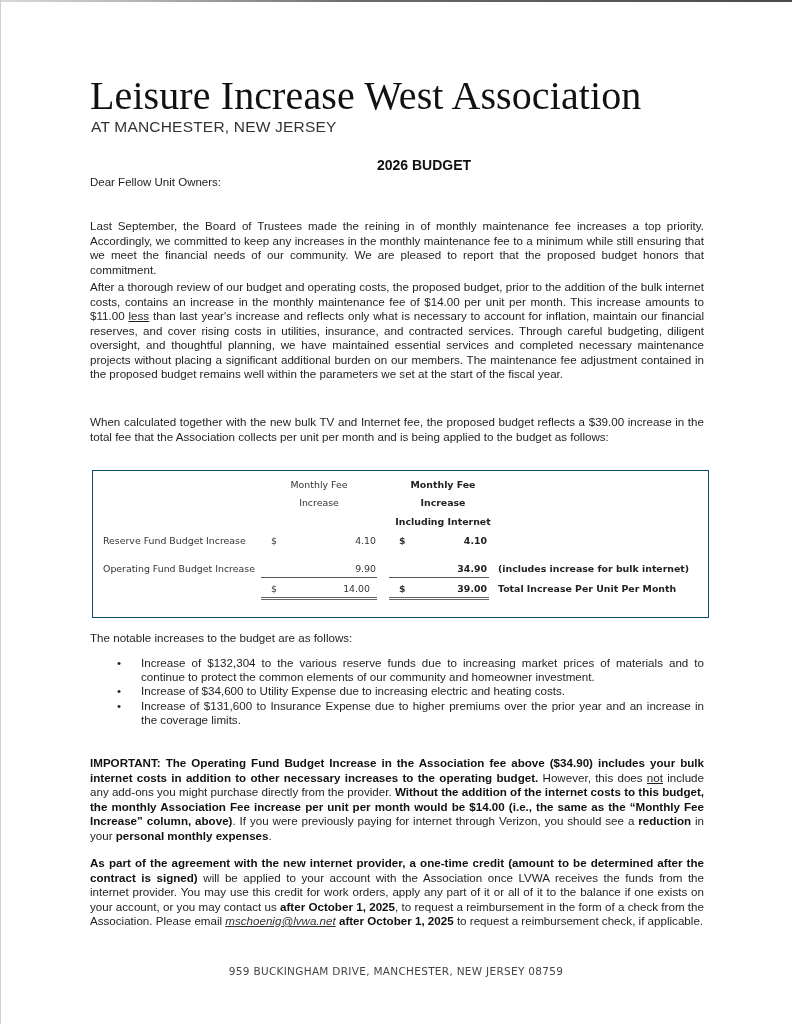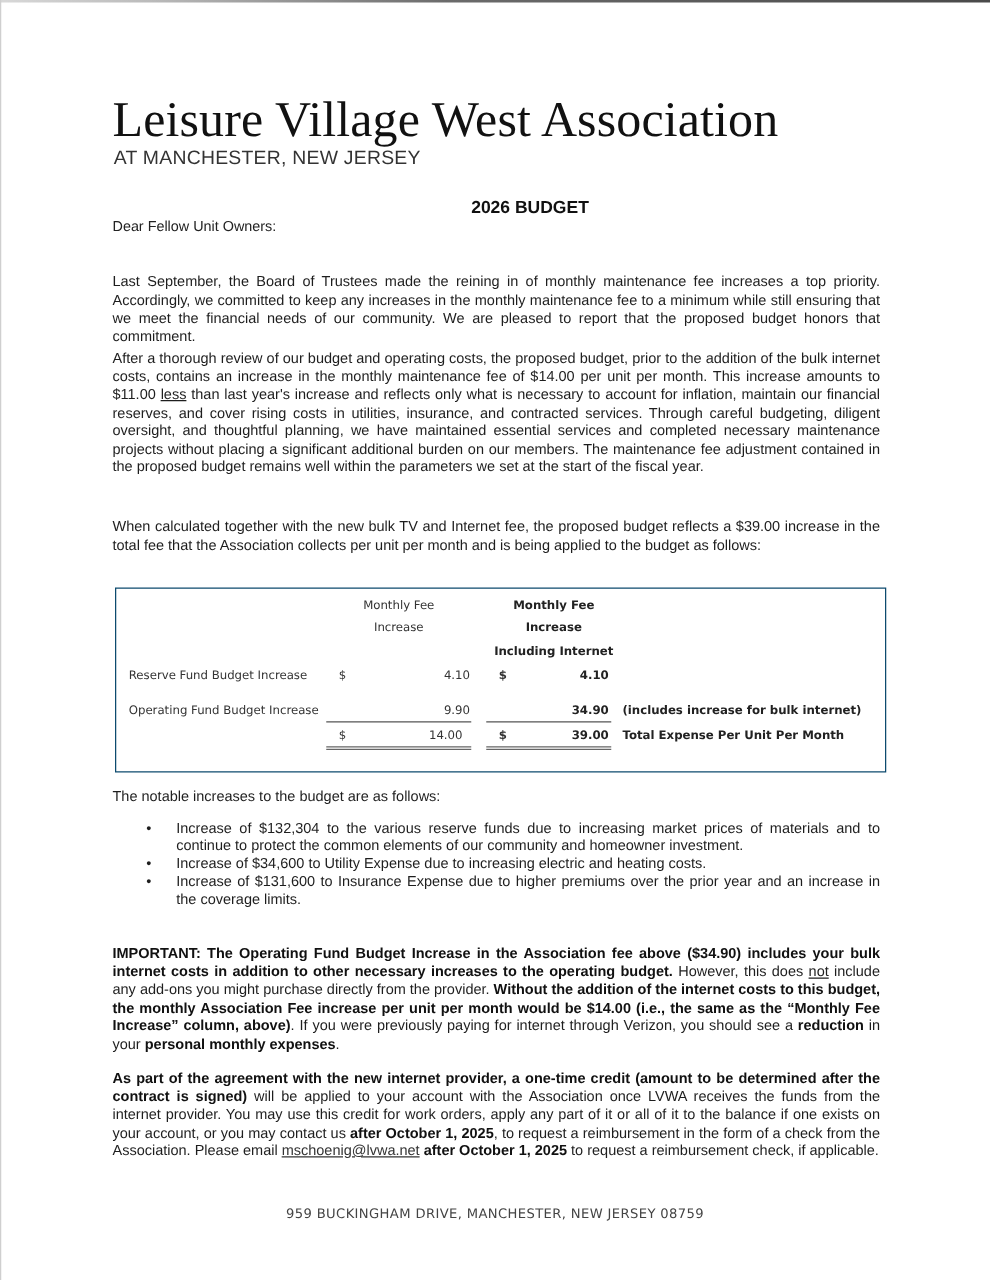--- a/index.html
+++ b/index.html
@@ -64,34 +64,34 @@
   #p4 { top: 631px; }
   .bullets {
     position: absolute; left: 117px; top: 656px; width: 587px; margin: 0; padding: 0; list-style: none;
     font-size: 11.6px; line-height: 14.2px; color: #1e1e1e; text-align: justify;
   }
   .bullets li { position: relative; padding-left: 24px; }
   .bullets .dot { position: absolute; left: 0; top: 0; }
 
   #p5 { top: 756px; }
   #p6 { top: 856px; }
-  .email { text-decoration: underline; color: #333; }
+  .email { text-decoration: underline; color: #333; font-style: italic; }
 
   .footer {
     position: absolute; left: 0; width: 792px; top: 965px; text-align: center;
     font-family: "DejaVu Sans", sans-serif; font-size: 10.5px; color: #444; letter-spacing: 0.3px;
   }
 </style>
 </head>
 <body>
 
 <div class="scan-top"></div>
 <div class="scan-left"></div>
 
-<div class="org-title">Leisure Village West Association</div>
+<div class="org-title">Leisure Increase West Association</div>
 <div class="org-sub">AT MANCHESTER, NEW JERSEY</div>
 
 <div class="doc-title">2026 BUDGET</div>
 <div class="salutation">Dear Fellow Unit Owners:</div>
 
 <div class="para" id="p1">Last September, the Board of Trustees made the reining in of monthly maintenance fee increases a top priority. Accordingly, we committed to keep any increases in the monthly maintenance fee to a minimum while still ensuring that we meet the financial needs of our community. We are pleased to report that the proposed budget honors that commitment.</div>
 
 <div class="para" id="p2"><span>After a thorough review of our budget and operating costs, the proposed budget, prior to the addition of the bulk internet costs, contains an increase in the monthly maintenance fee of $14.00 per unit per month. This increase amounts to $11.00 </span><span class="u">less</span><span> than last year's increase and reflects only what is necessary to account for inflation, maintain our financial reserves, and cover rising costs in utilities, insurance, and contracted services. Through careful budgeting, diligent oversight, and thoughtful planning, we have maintained essential services and completed necessary maintenance projects without placing a significant additional burden on our members. The maintenance fee adjustment contained in the proposed budget remains well within the parameters we set at the start of the fiscal year.</span></div>
 
 <div class="para" id="p3">When calculated together with the new bulk TV and Internet fee, the proposed budget reflects a $39.00 increase in the total fee that the Association collects per unit per month and is being applied to the budget as follows:</div>
@@ -115,21 +115,21 @@
   <div class="tb num bold" style="left:334px; top:92px;">34.90</div>
   <div class="tb note" style="left:405px; top:92px;">(includes increase for bulk internet)</div>
 
   <div class="rule" style="left:168px; top:106px; width:116px;"></div>
   <div class="rule" style="left:296px; top:106px; width:100px;"></div>
 
   <div class="tb dollar" style="left:178px; top:112px;">$</div>
   <div class="tb num" style="left:217px; top:112px;">14.00</div>
   <div class="tb dollar" style="left:306px; top:112px; font-weight:bold;">$</div>
   <div class="tb num bold" style="left:334px; top:112px;">39.00</div>
-  <div class="tb note" style="left:405px; top:112px;">Total Expense Per Unit Per Month</div>
+  <div class="tb note" style="left:405px; top:112px;">Total Increase Per Unit Per Month</div>
 
   <div class="dbl" style="left:168px; top:126px; width:116px;"></div>
   <div class="dbl" style="left:296px; top:126px; width:100px;"></div>
 </div>
 
 <div class="para" id="p4">The notable increases to the budget are as follows:</div>
 
 <ul class="bullets">
   <li><span class="dot">•</span><span>Increase of $132,304 to the various reserve funds due to increasing market prices of materials and to continue to protect the common elements of our community and homeowner investment.</span></li>
   <li><span class="dot">•</span><span>Increase of $34,600 to Utility Expense due to increasing electric and heating costs.</span></li>

